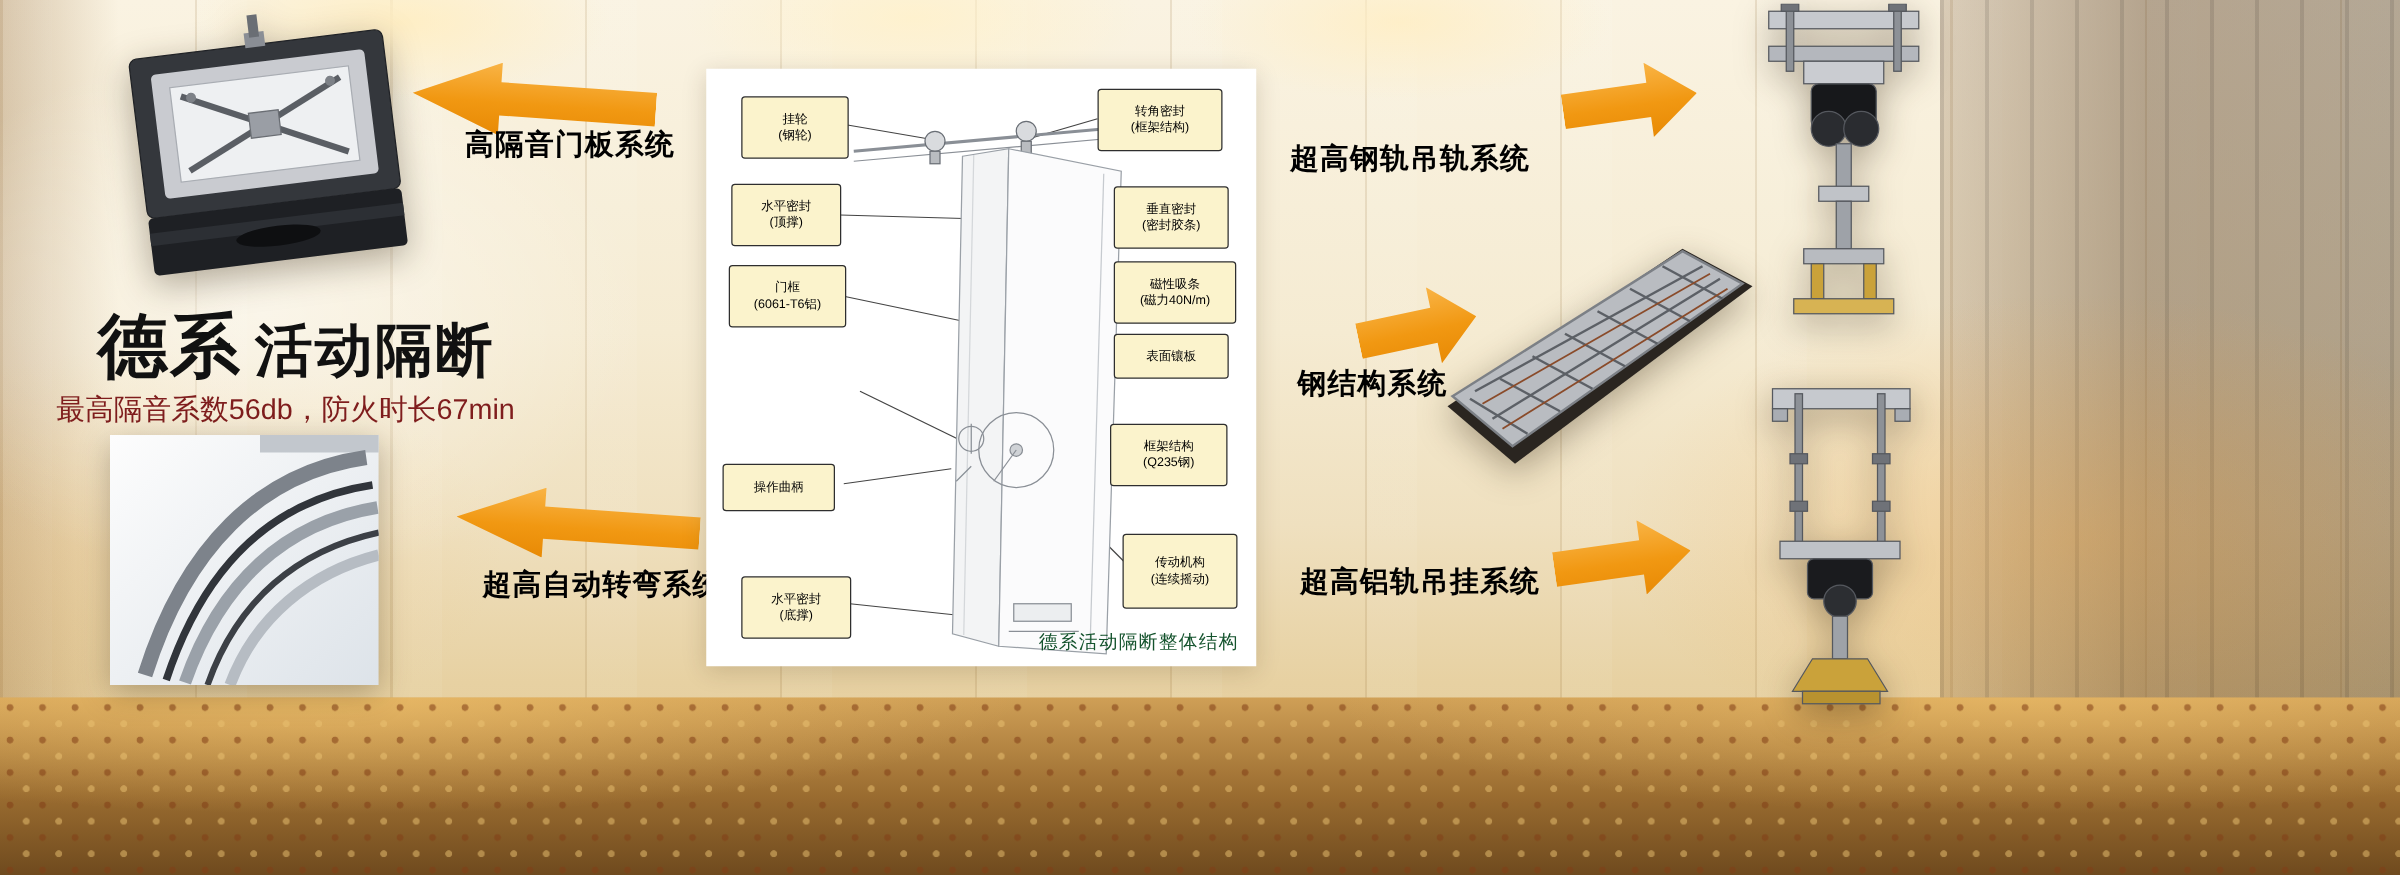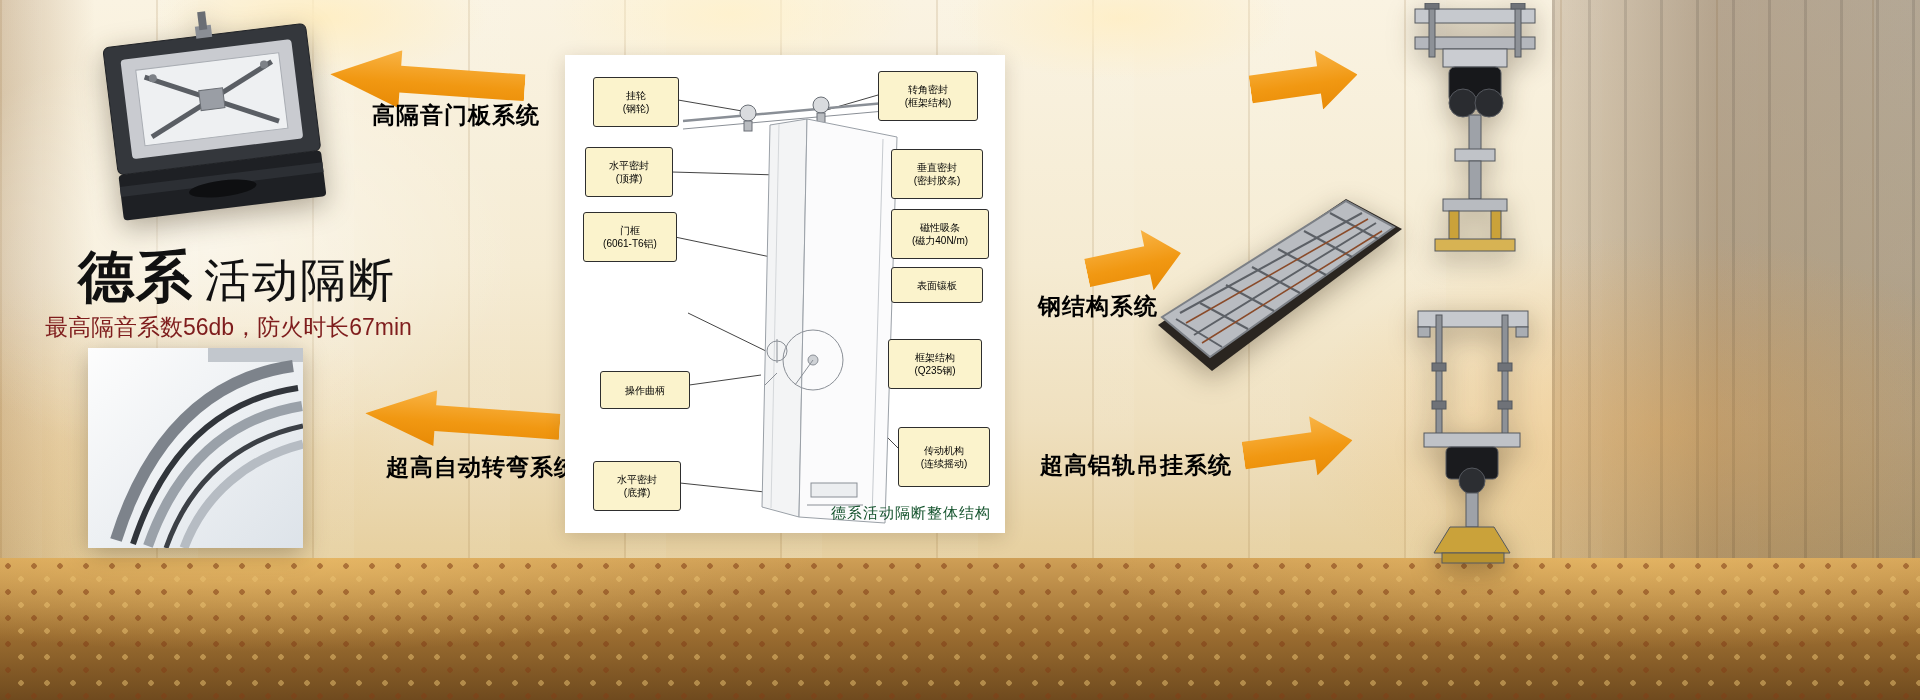--- a/index.html
+++ b/index.html
@@ -34,21 +34,21 @@
 
   
   .arrow{position:absolute;background:linear-gradient(180deg,#f9b446 0%,#f19812 55%,#e88a05 100%)}
   .arrow.left{clip-path:polygon(0 50%,36% 0,36% 27%,100% 27%,100% 73%,36% 73%,36% 100%)}
   .arrow.right{clip-path:polygon(100% 50%,64% 0,64% 27%,0 27%,0 73%,64% 73%,64% 100%)}
   .sys-label{position:absolute;font-size:23px;font-weight:700;color:#000;white-space:nowrap;letter-spacing:1px}
 
   
   .title{position:absolute;left:78px;top:240px;white-space:nowrap}
   .title .b{font-size:56px;font-weight:900;letter-spacing:2px}
-  .title .r{font-size:46px;font-weight:400;margin-left:10px;letter-spacing:2px}
+  .title .r{font-size:46px;font-weight:700;margin-left:10px;letter-spacing:2px}
   .tagline{position:absolute;left:45px;top:312px;font-size:23px;color:#7f1d1d;white-space:nowrap}
 
   
   .diagram-panel{position:absolute;left:565px;top:55px;width:440px;height:478px;background:#fff;
     box-shadow:0 4px 18px rgba(60,40,10,.18)}
   .door-svg{position:absolute;inset:0;width:100%;height:100%}
   .co{position:absolute;background:#FBF3CC;border:1px solid #2e2e2e;border-radius:3px;
       display:flex;flex-direction:column;align-items:center;justify-content:center;
       text-align:center;font-size:10px;line-height:1.3;color:#000;padding:2px}
   .caption{position:absolute;right:14px;bottom:10px;font-size:15px;color:#14532d;letter-spacing:1px}
@@ -176,21 +176,21 @@
       <span>(钢轮)</span>
     </div>
     <div class="co" style="left:20px;top:92px;width:88px;height:50px">
       <span>水平密封</span>
       <span>(顶撑)</span>
     </div>
     <div class="co" style="left:18px;top:157px;width:94px;height:50px">
       <span>门框</span>
       <span>(6061-T6铝)</span>
     </div>
-    <div class="co" style="left:35px;top:316px;width:90px;height:38px">
+    <div class="co" style="left:13px;top:316px;width:90px;height:38px">
       <span>操作曲柄</span>
     </div>
     <div class="co" style="left:28px;top:406px;width:88px;height:50px">
       <span>水平密封</span>
       <span>(底撑)</span>
     </div>
 
     <div class="co" style="left:313px;top:16px;width:100px;height:50px">
       <span>转角密封</span>
       <span>(框架结构)</span>
@@ -211,20 +211,21 @@
       <span>(Q235钢)</span>
     </div>
     <div class="co" style="left:333px;top:372px;width:92px;height:60px">
       <span>传动机构</span>
       <span>(连续摇动)</span>
     </div>
 
     <div class="caption">德系活动隔断整体结构</div>
   </div>
 
+  <div class="sys-label" style="left:1032px;top:111px">超高钢轨吊轨系统</div>
   <div class="arrow right" style="left:1250px;top:52px;width:108px;height:60px;transform:rotate(-8deg)"></div>
 
   <div class="arrow right" style="left:1086px;top:232px;width:96px;height:62px;transform:rotate(-12deg)"></div>
   <div class="sys-label" style="left:1038px;top:291px">钢结构系统</div>
 
   <div class="sys-label" style="left:1040px;top:450px">超高铝轨吊挂系统</div>
   <div class="arrow right" style="left:1243px;top:418px;width:110px;height:60px;transform:rotate(-8deg)"></div>
 
   <div class="photo" style="left:1385px;top:3px;width:180px;height:255px">
     <svg viewBox="0 0 180 255">

